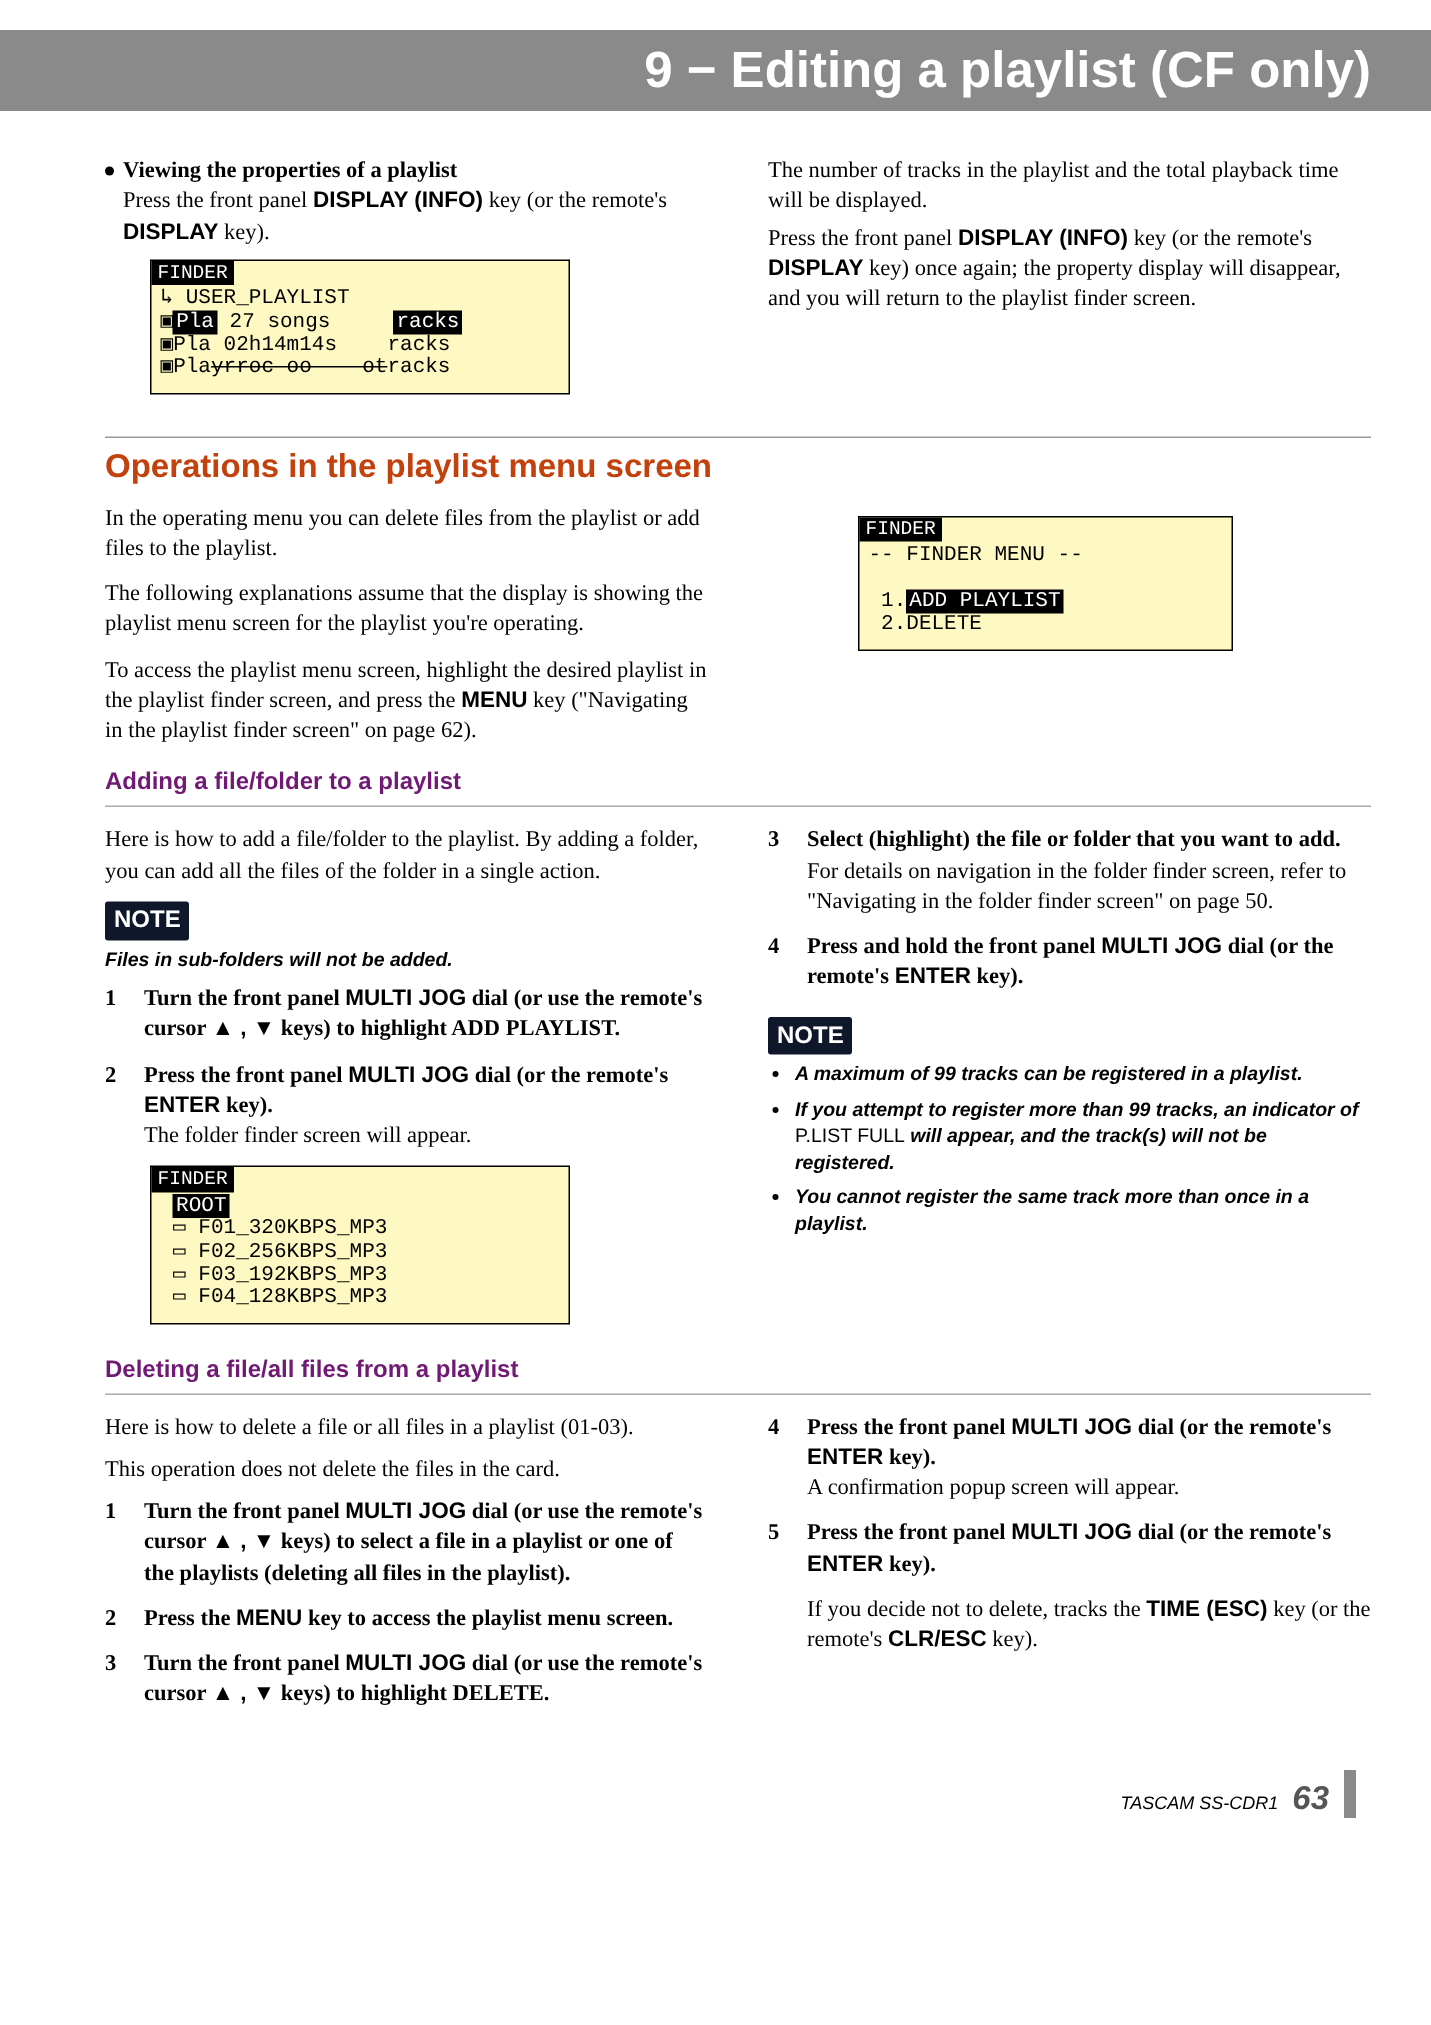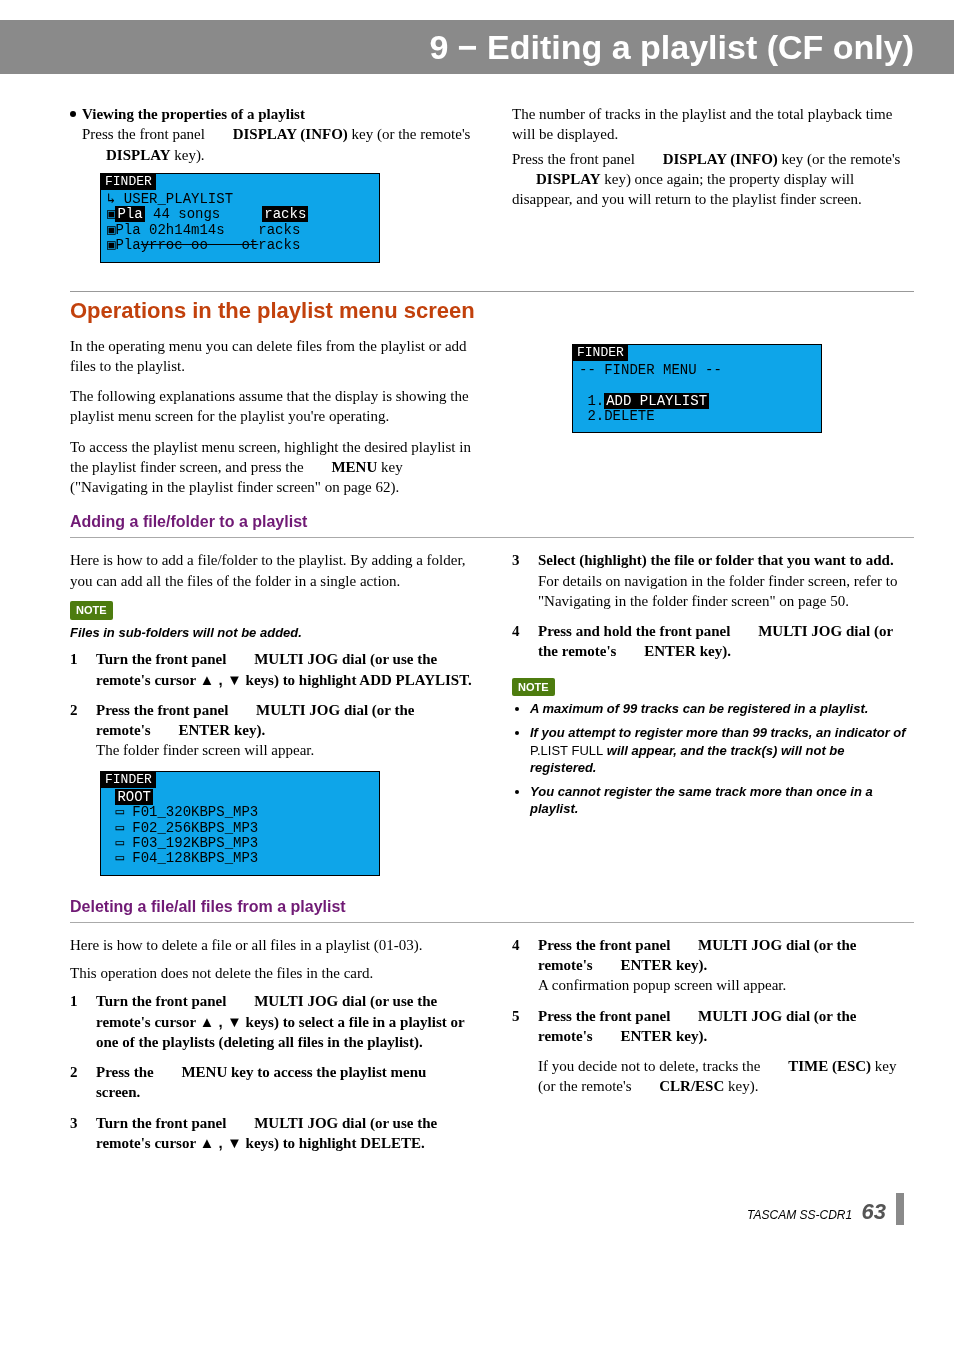--- a/index.html
+++ b/index.html
@@ -29,21 +29,21 @@
     gap: 40px;
     justify-content: flex-end;
   }
   .col { flex: 1; font-size: 15px; line-height: 1.35; }
   .col p, .col li { margin-bottom: 4px; }
   .bullet-line { display: flex; gap: 6px; }
   .bullet-dot { width: 6px; height: 6px; background: #000; border-radius: 50%; margin-top: 7px; flex-shrink: 0; }
   .figure {
     margin: 8px 0 10px 30px;
     border: 1px solid #000;
-    background: #0ea5e9;
+    background: #fef9c3;
     font-family: "Courier New", monospace;
     font-size: 14px;
     line-height: 1.1;
     padding: 0;
     width: 280px;
   }
   .figure .fig-header {
     background: #000;
     color: #fff;
     padding: 1px 4px;
@@ -71,24 +71,24 @@
   }
   h3.subsection {
     font-family: Verdana, Arial, sans-serif;
     font-weight: bold;
     font-size: 16px;
     color: #701a75;
     margin: 12px 0 10px 0;
   }
   .note-badge {
     display: inline-block;
-    background: #4d7c0f;
+    background: #0f172a;
     color: #fff;
     font-family: Arial, sans-serif;
-    font-size: 11px;
+    font-size: 16px;
     font-weight: bold;
     padding: 2px 6px;
     margin: 6px 0 4px 0;
     border-radius: 2px;
   }
   .note-text {
     font-family: Arial, sans-serif;
     font-style: italic;
     font-weight: bold;
     font-size: 13px;
@@ -104,21 +104,21 @@
     text-align: left;
   }
   .note-list li { margin-bottom: 6px; }
   .sans { font-family: Arial, sans-serif; font-weight: bold; font-style: normal; }
   ol.steps { list-style: none; padding: 0; margin: 0; }
   ol.steps > li { display: flex; gap: 12px; margin-bottom: 10px; }
   ol.steps > li .num { font-weight: bold; width: 14px; flex-shrink: 0; }
   ol.steps > li .step-body { flex: 1; }
   .step-title { font-weight: bold; }
   .step-desc { font-weight: normal; }
-  .key { font-family: Liberation Serif, serif; font-weight: bold; margin-left: 24px; }
+  .key { font-family: Liberation Sans, sans-serif; font-weight: bold; }
   .mono { font-family: Liberation Sans, sans-serif; font-style: normal; }
   .footer {
     text-align: right;
     padding: 0 50px 20px 0;
     font-family: Arial, sans-serif;
     font-style: italic;
     font-size: 12px;
   }
   .footer .pagenum {
     font-family: Verdana, Arial, sans-serif;
@@ -151,21 +151,21 @@
             <b>Viewing the properties of a playlist</b><br>
             <span>
               <span>Press the front panel </span><span class="key">DISPLAY (INFO)</span><span> key (or the remote's </span><span class="key">DISPLAY</span><span> key).</span>
             </span>
           </div>
         </div>
 
         <div class="figure figure-small">
           <span class="fig-header">FINDER</span>
           <div class="fig-body"><span>↳ USER_PLAYLIST</span>
-▣<span class="hl">Pla</span> <span>44 songs</span>     <span class="hl">racks</span>
+▣<span class="hl">Pla</span> <span>27 songs</span>     <span class="hl">racks</span>
 ▣<span>Pla</span> <span>02h14m14s</span>    <span>racks</span>
 ▣<span>Pla</span><span style="text-decoration: line-through;">yrroc oo    ot</span><span>racks</span></div>
         </div>
       </div>
 
       <div class="col">
         <p>The number of tracks in the playlist and the total playback time will be displayed.</p>
         <p>
           <span>Press the front panel </span><span class="key">DISPLAY (INFO)</span><span> key (or the remote's </span><span class="key">DISPLAY</span><span> key) once again; the property display will disappear, and you will return to the playlist finder screen.</span>
         </p>

